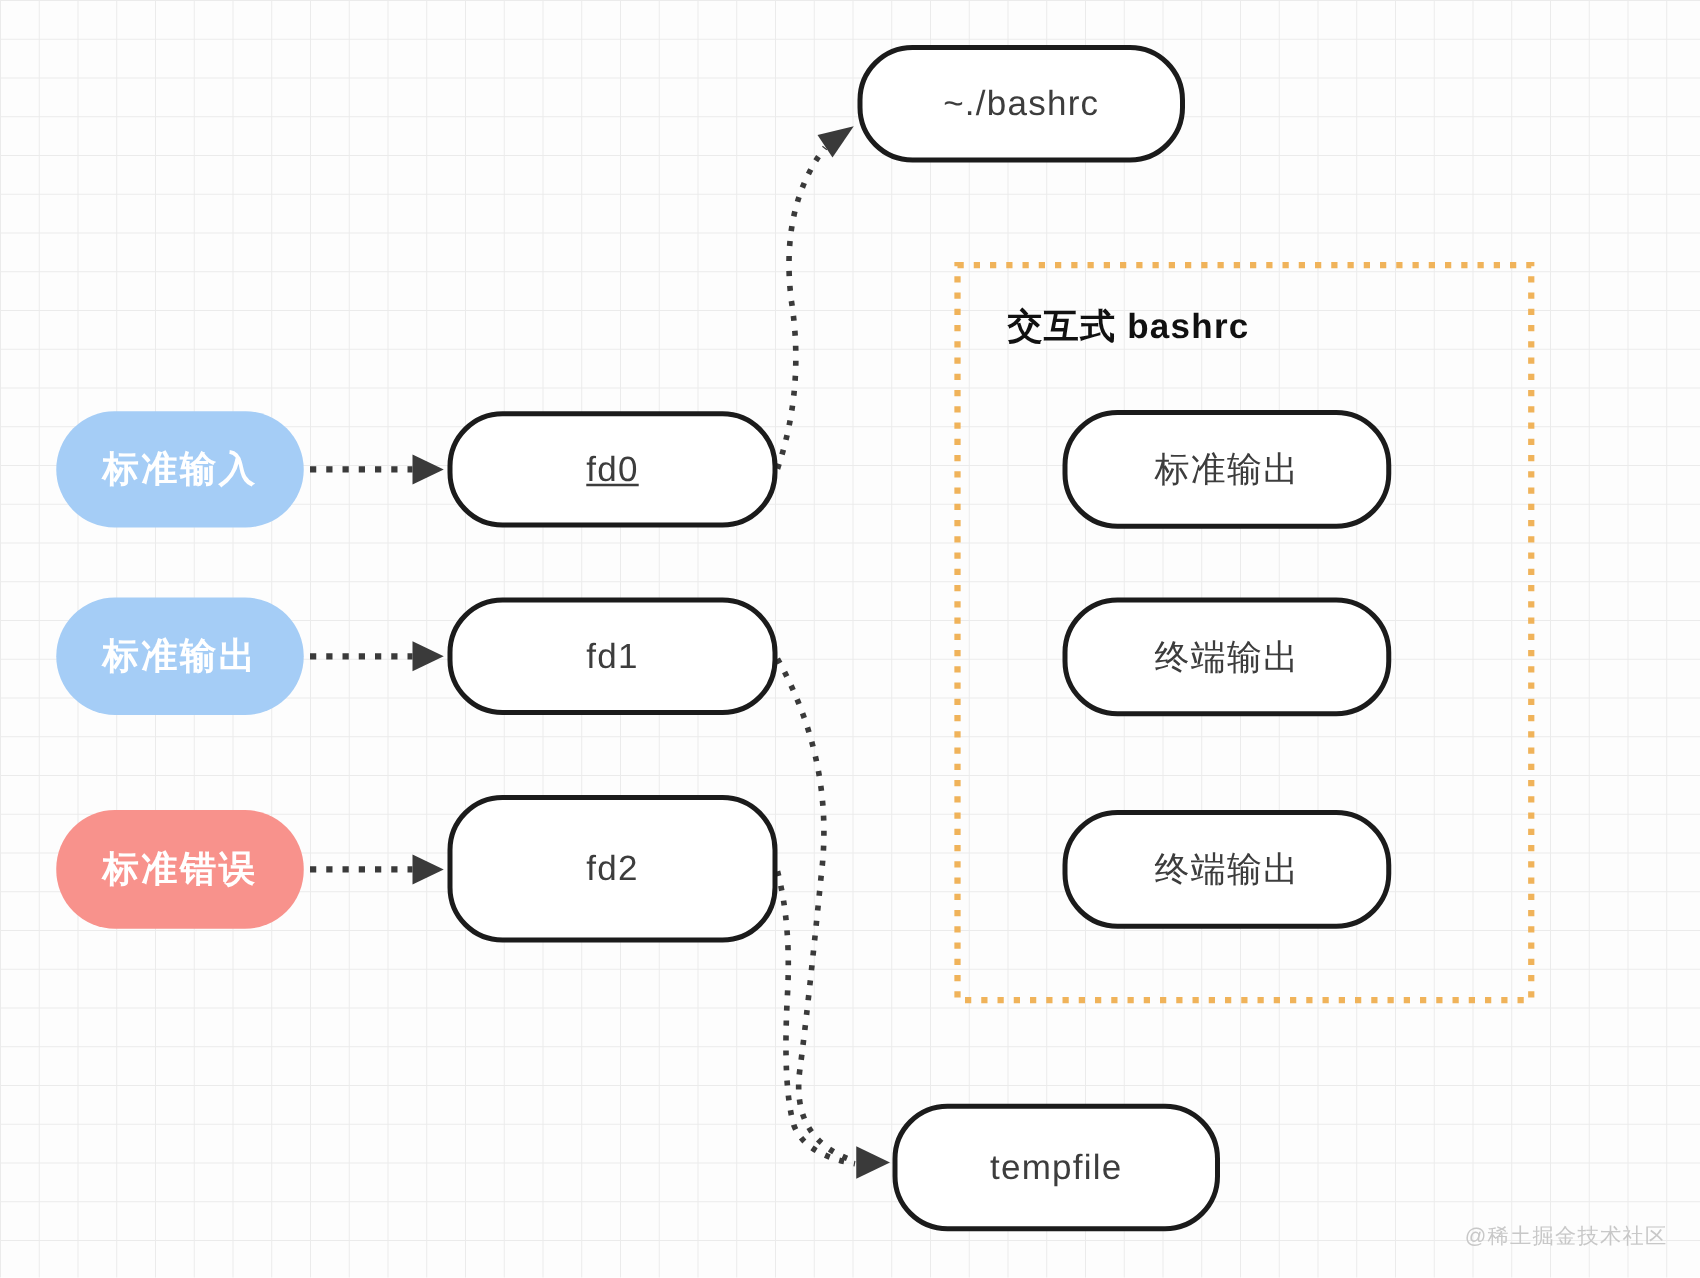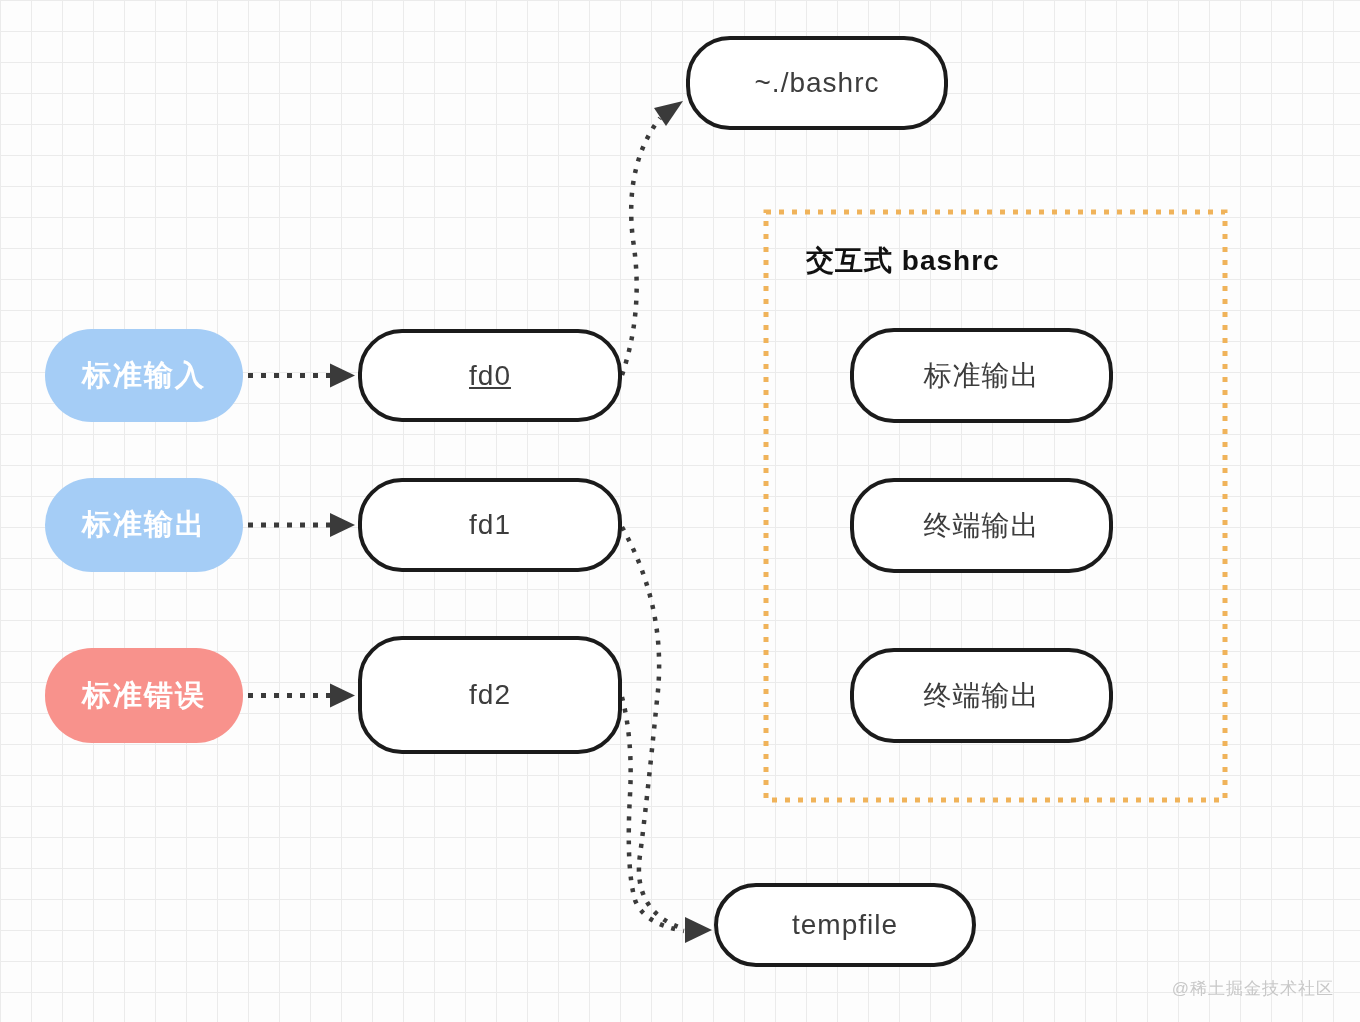--- a/index.html
+++ b/index.html
@@ -52,21 +52,21 @@
     color: #ffffff;
     letter-spacing: 2px;
   }
   .pill-blue { background: #a5cdf6; }
   .pill-red  { background: #f8928c; }
 
   .node-bashrc   { left: 686px; top: 36px;  width: 262px; height: 94px; }
   .node-fd0      { left: 358px; top: 329px; width: 264px; height: 93px; text-decoration: underline; }
   .node-fd1      { left: 358px; top: 478px; width: 264px; height: 94px; }
   .node-fd2      { left: 358px; top: 636px; width: 264px; height: 118px; }
-  .node-tempfile { left: 714px; top: 883px; width: 262px; height: 84px; }
+  .node-tempfile { left: 714px; top: 883px; width: 262px; height: 102px; }
 
   .pill-stdin  { left: 45px; top: 329px; width: 198px; height: 93px; }
   .pill-stdout { left: 45px; top: 478px; width: 198px; height: 94px; }
   .pill-stderr { left: 45px; top: 648px; width: 198px; height: 95px; }
 
   .node-term-in   { left: 850px; top: 328px; width: 263px; height: 95px; }
   .node-term-out1 { left: 850px; top: 478px; width: 263px; height: 95px; }
   .node-term-out2 { left: 850px; top: 648px; width: 263px; height: 95px; }
 
   .shell-title {

